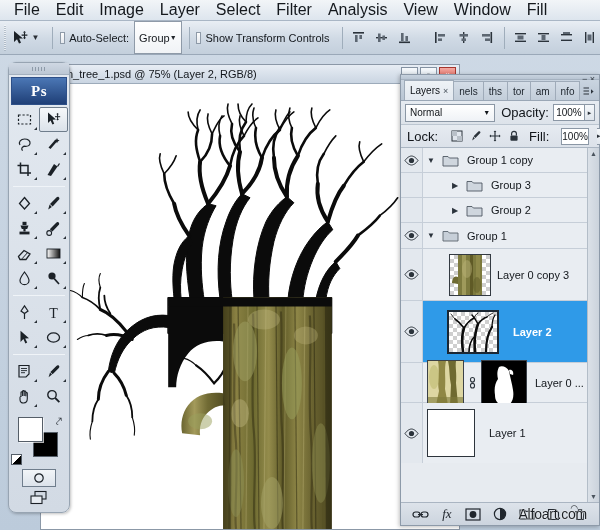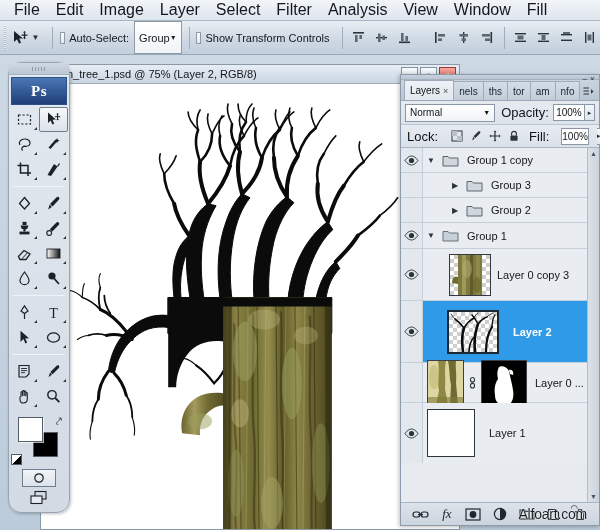--- a/index.html
+++ b/index.html
@@ -82,21 +82,21 @@
     width: 20px; height: 20px;
     display: flex; align-items: center; justify-content: center;
   }
 
   
   .toolbox {
     position: absolute; left: 8px; top: 62px;
     width: 62px;
     background: linear-gradient(#e3e9f0, #d2dae4);
     border: 1px solid #97a4b2;
-    border-radius: 13px;
+    border-radius: 8px;
     box-shadow: 1px 1px 3px rgba(0,0,0,.25);
     z-index: 30;
   }
   .tb-head {
     height: 12px;
     background: linear-gradient(#cfd8e3,#bcc7d4);
     border-bottom: 1px solid #a3b0be;
     display: flex; align-items: center; justify-content: center;
   }
   .tb-head .dots {

